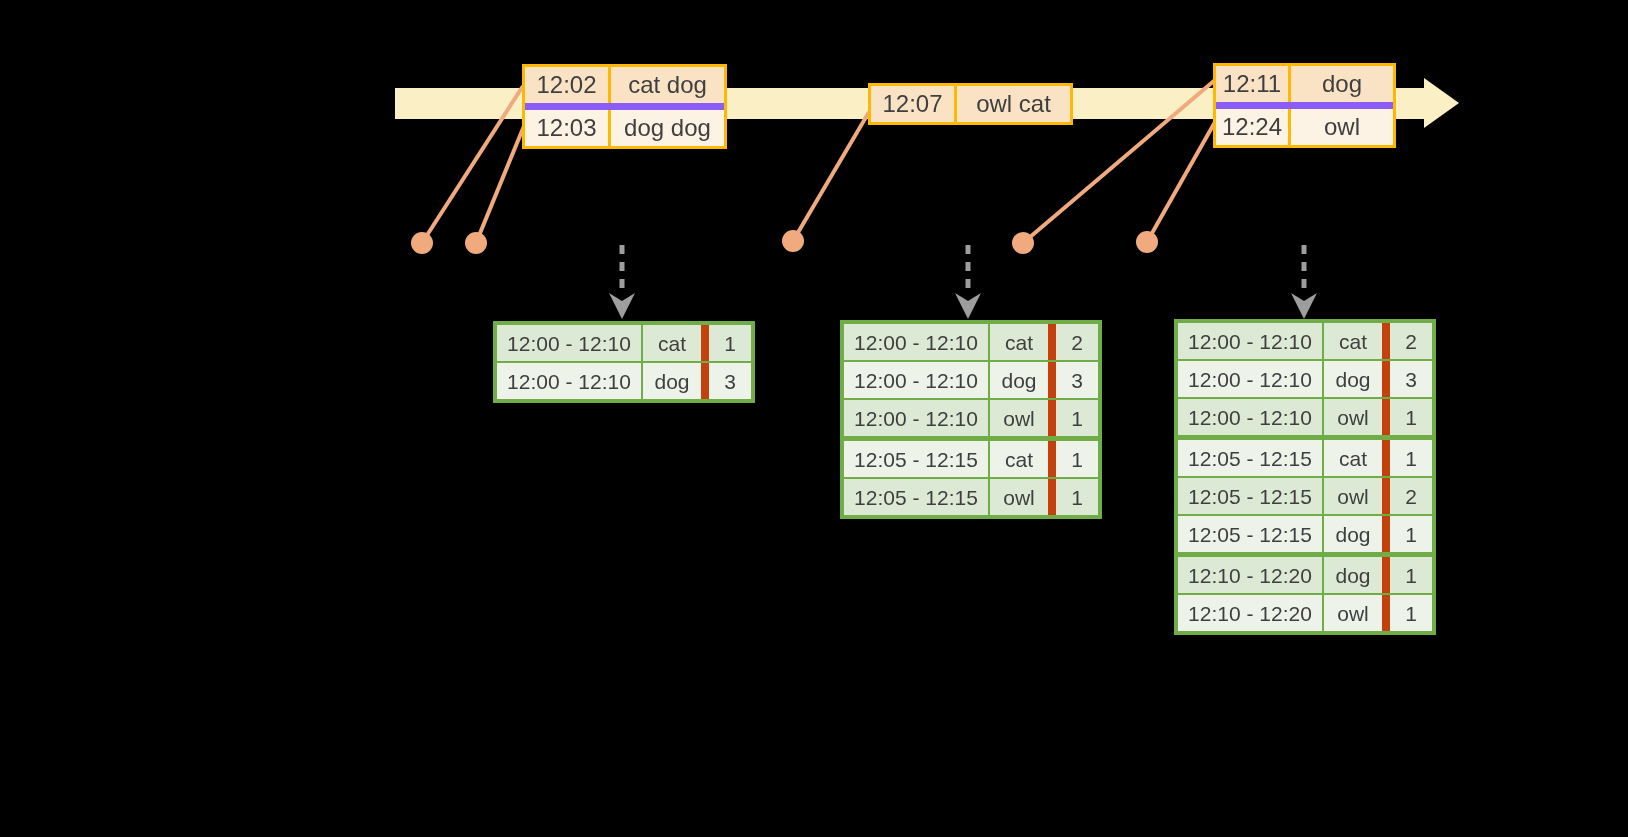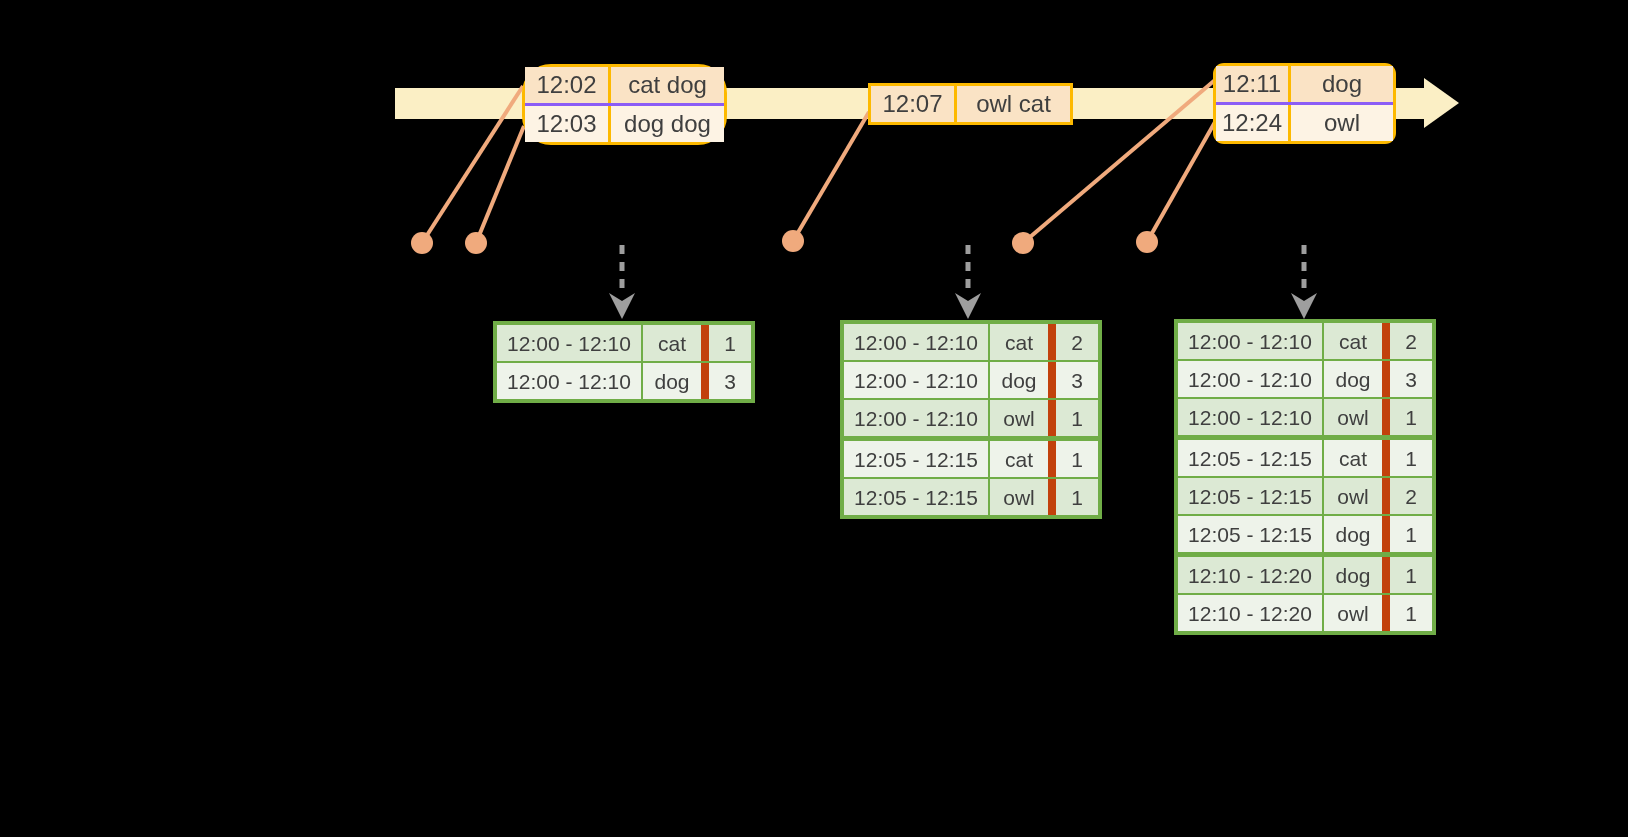--- a/index.html
+++ b/index.html
@@ -25,35 +25,35 @@
 
   
   svg.connectors{left:0;top:0;z-index:2;}
 
   
   .etable{
     border:3px solid #fdb900;background:#fdb900;z-index:3;
     display:flex;flex-direction:column;
   }
   .erow{display:flex;}
-  .erow + .erow{border-top:3px solid #8b5cf6;}
+  .erow + .erow{border-top:7px solid #8b5cf6;}
   .ecell{
     height:36px;display:flex;align-items:center;justify-content:center;
     font-size:24px;line-height:1;color:#3f3f3f;
   }
   .ecell.etime{border-right:3px solid #fdb900;}
   .erow:nth-child(odd) .ecell{background:#fae3c5;}
   .erow:nth-child(even) .ecell{background:#fdf3e4;}
   .etable.wide .etime{width:83px;}
   .etable.wide .ewords{width:113px;}
   .etable.narrow .etime{width:72px;}
   .etable.narrow .ewords{width:102px;}
-  #etable-a{left:522px;top:64px;border-radius:29px;}
+  #etable-a{left:522px;top:64px;}
   #etable-b{left:868px;top:83px;}
-  #etable-c{left:1213px;top:63px;border-radius:11px;}
+  #etable-c{left:1213px;top:63px;}
 
   
   .gtable{
     border:4px solid #70ad47;background:#70ad47;z-index:3;
     display:flex;flex-direction:column;
   }
   .grow{display:flex;}
   .grow + .grow{border-top:2px solid #70ad47;}
   .grow.group-start{border-top-width:5px;}
   .gcell{

